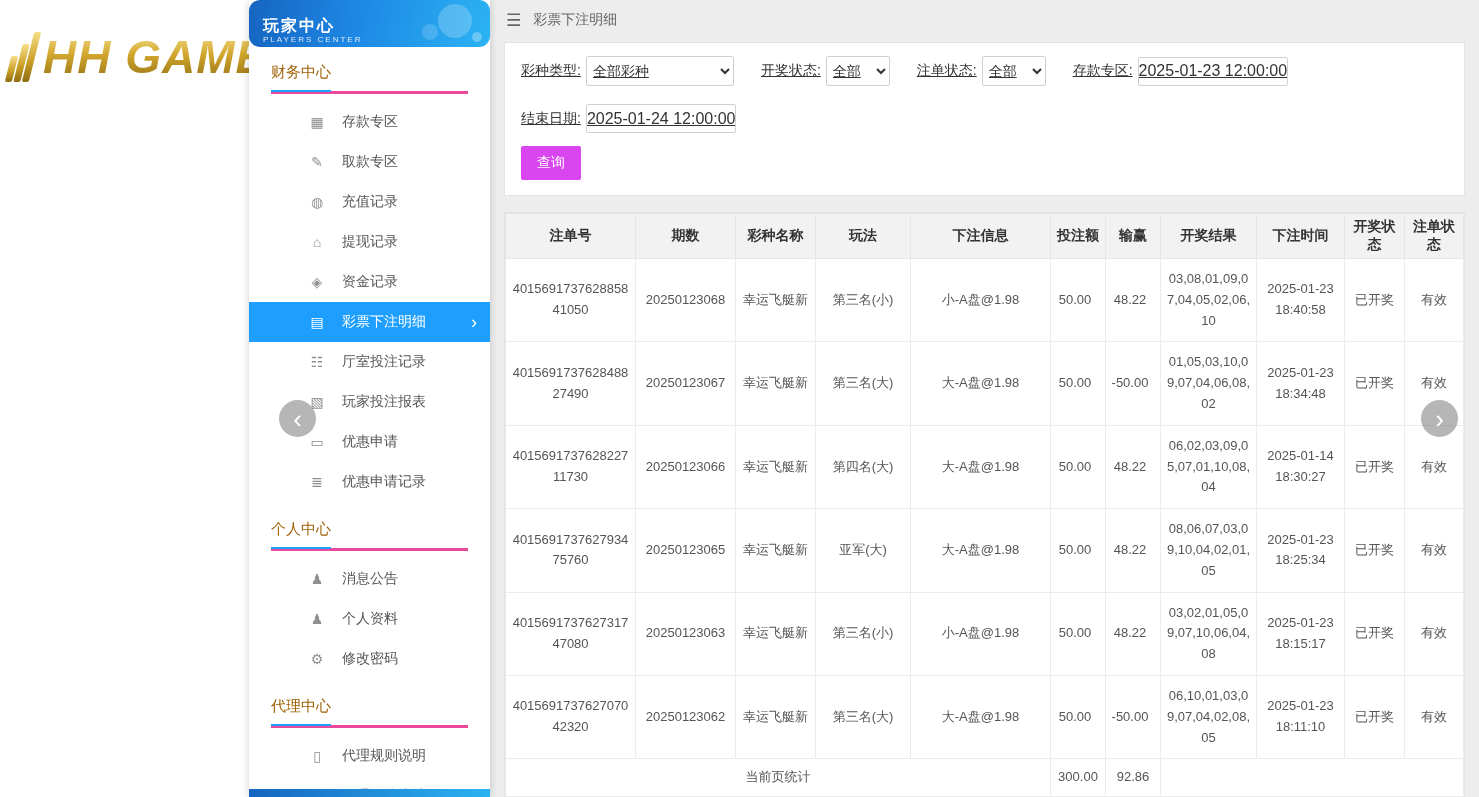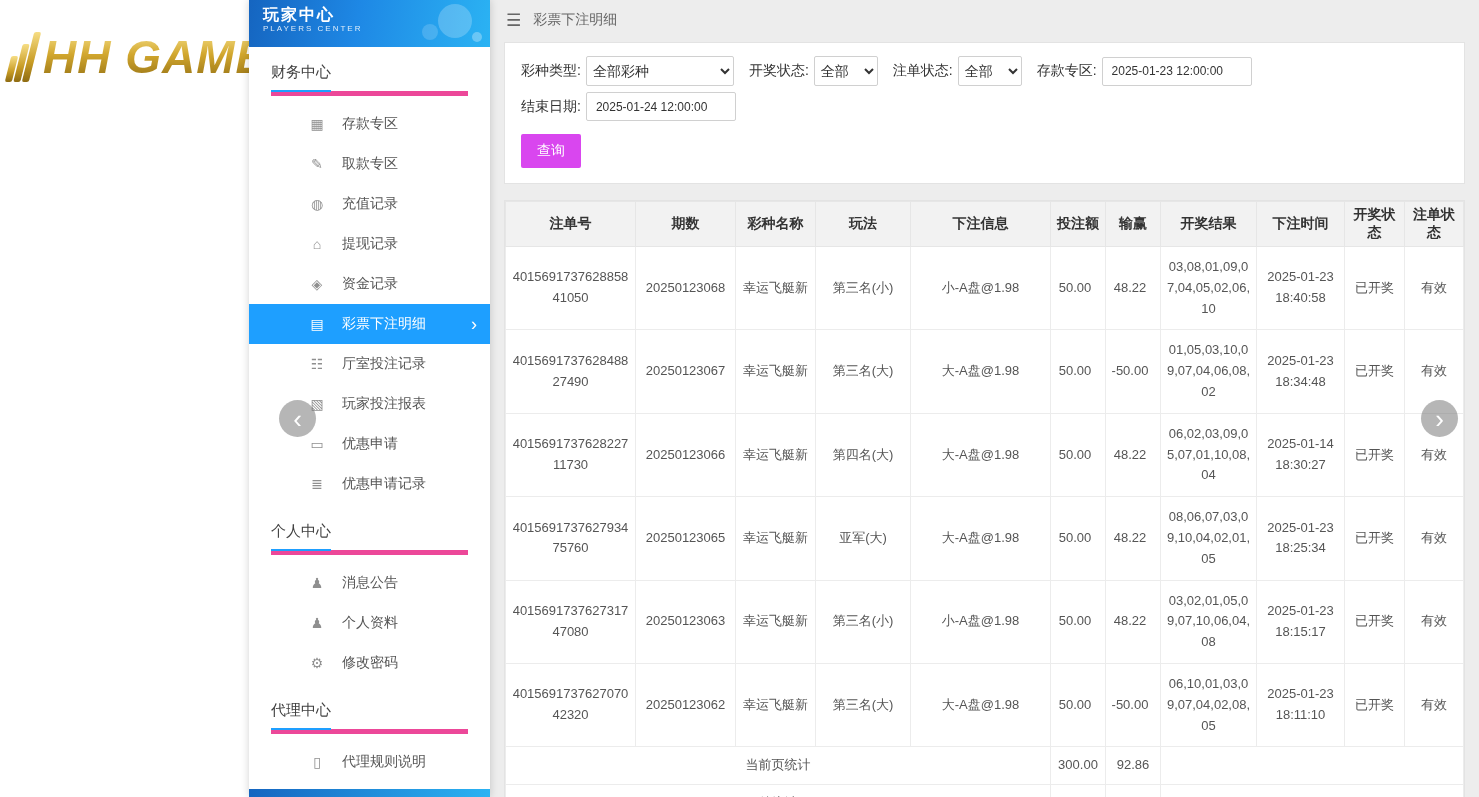--- a/index.html
+++ b/index.html
@@ -20,31 +20,31 @@
   @supports (-webkit-background-clip: text) {
     .logo-text { background: linear-gradient(180deg,#f8e38e 0%,#d2a72e 45%,#8f6c12 100%);
                  -webkit-background-clip: text; background-clip: text; color: transparent; }
   }
 
   
   .sidebar { flex: 0 0 241px; background: #fff; position: relative; z-index: 3;
              box-shadow: 0 0 8px rgba(0,0,0,.18); display: flex; flex-direction: column; }
   .sb-header { height: 47px; flex: 0 0 47px; position: relative; overflow: hidden;
                background: linear-gradient(100deg,#1565c0 0%,#1e88e5 45%,#2bb3f3 100%);
-               color: #fff; padding: 5px 0 0 14px; }
+               color: #fff; padding: 16px 0 0 14px; border-radius: 11px; }
   .sb-title { font-size: 16px; font-weight: bold; letter-spacing: 2px; line-height: 19px; }
   .sb-subtitle { font-size: 8px; letter-spacing: 2px; color: rgba(255,255,255,.85); }
   .decor-circle { position: absolute; border-radius: 50%; background: rgba(255,255,255,.22); }
   .dc1 { width: 34px; height: 34px; right: 18px; top: 4px; }
   .dc2 { width: 16px; height: 16px; right: 52px; top: 24px; background: rgba(255,255,255,.16); }
   .dc3 { width: 10px; height: 10px; right: 8px; top: 32px; background: rgba(255,255,255,.3); }
 
   .sb-body { flex: 1 1 auto; overflow: hidden; }
-  .section-title { margin: 16px 22px 0 22px; font-size: 15px; color: #404040;
-                   border-bottom: 5px solid #ec4899; }
+  .section-title { margin: 16px 22px 0 22px; font-size: 15px; color: #a16207;
+                   border-bottom: 3px solid #ec4899; }
   .section-title .tx { display: inline-block; padding-bottom: 8px; margin-bottom: -1px;
                        border-bottom: 2px solid #1e9fff; }
   .menu-group { padding: 8px 0 2px 0; }
   .mi { display: flex; align-items: center; height: 40px; padding-left: 58px;
         font-size: 14px; color: #555; cursor: pointer; position: relative; }
   .mi .ic { width: 20px; margin-right: 15px; text-align: center; color: #8f8f8f; font-size: 14px; }
   .mi.active { background: #1e9fff; color: #fff; }
   .mi.active .ic { color: #fff; }
   .mi .chev { position: absolute; right: 13px; top: 50%; transform: translateY(-50%);
               font-size: 18px; color: #fff; }
@@ -53,27 +53,27 @@
 
   
   .main { flex: 1 1 auto; min-width: 0; background: #ededed; display: flex; flex-direction: column; }
   .topbar { height: 40px; flex: 0 0 40px; display: flex; align-items: center; gap: 12px;
             padding: 0 16px; color: #666; }
   .hamburger { font-size: 17px; cursor: pointer; color: #666; }
   .page-title { font-size: 14px; color: #666; }
 
   .card { background: #fff; border: 1px solid #e3e3e3; margin: 2px 14px 14px 14px; }
   .filter-card { padding: 13px 16px 15px 16px; }
-  .filter-row { display: flex; align-items: center; flex-wrap: wrap; gap: 6px; font-size: 14px; color: #333; }
+  .filter-row { display: flex; align-items: center; flex-wrap: wrap; gap: 18px; font-size: 14px; color: #333; text-decoration: underline; }
   .fgroup { display: flex; align-items: center; gap: 5px; margin-right: 9px; }
   select { height: 30px; border: 1px solid #d0d0d0; background: #fff; color: #333;
            font-size: 14px; padding: 0 2px; border-radius: 2px; }
   .sel-lg { width: 148px; } .sel-sm { width: 64px; }
   .date-input { height: 29px; width: 150px; border: 1px solid #d0d0d0; border-radius: 2px;
-                padding: 0 9px; font-size: 12px; color: #333; }
+                padding: 0 0; font-size: 16px; color: #333; }
   .btn-search { margin-top: 13px; background: #d946ef; color: #fff; border: none; cursor: pointer;
                 font-size: 14px; padding: 8px 16px; border-radius: 2px; }
 
   .table-card { padding: 0; }
   table { width: 100%; border-collapse: collapse; table-layout: fixed; }
   th { background: #f2f2f2; color: #333; font-size: 14px; font-weight: bold; height: 45px;
        border: 1px solid #e6e6e6; padding: 4px 2px; }
   td { font-size: 13px; color: #555; text-align: center; border: 1px solid #ececec;
        padding: 10px 4px; line-height: 1.6; vertical-align: middle; }
   td.brk { word-break: break-all; }

